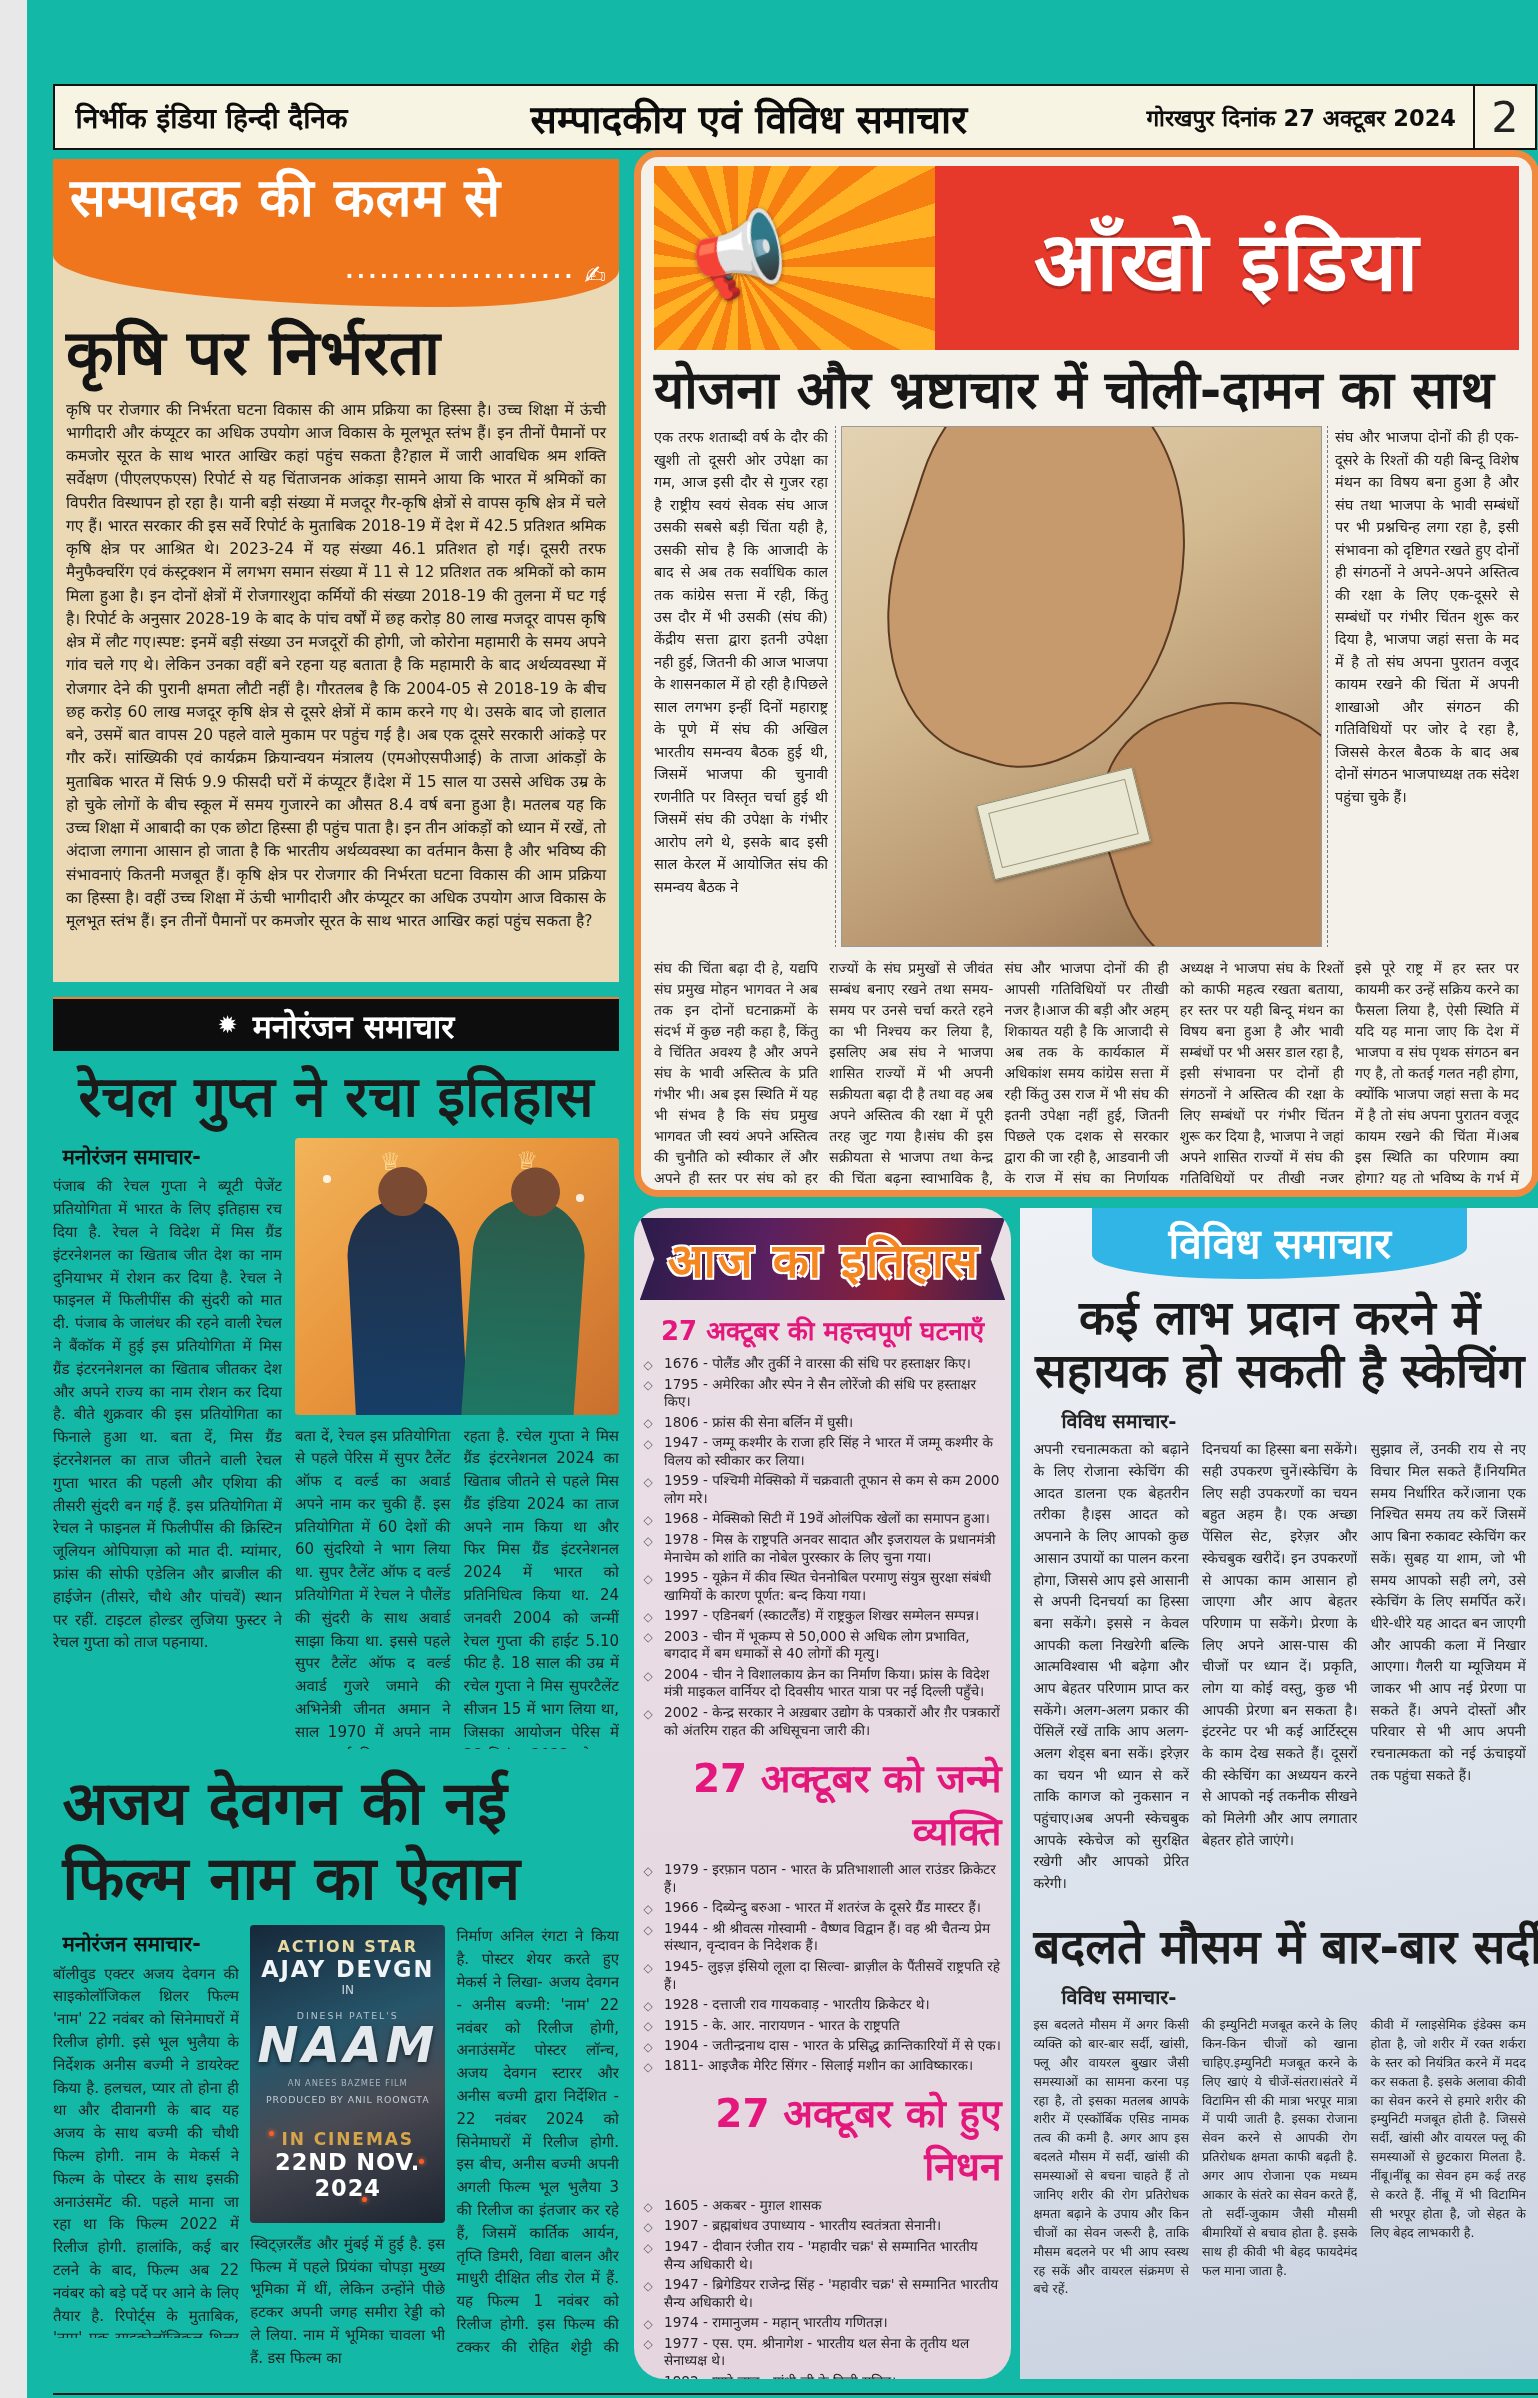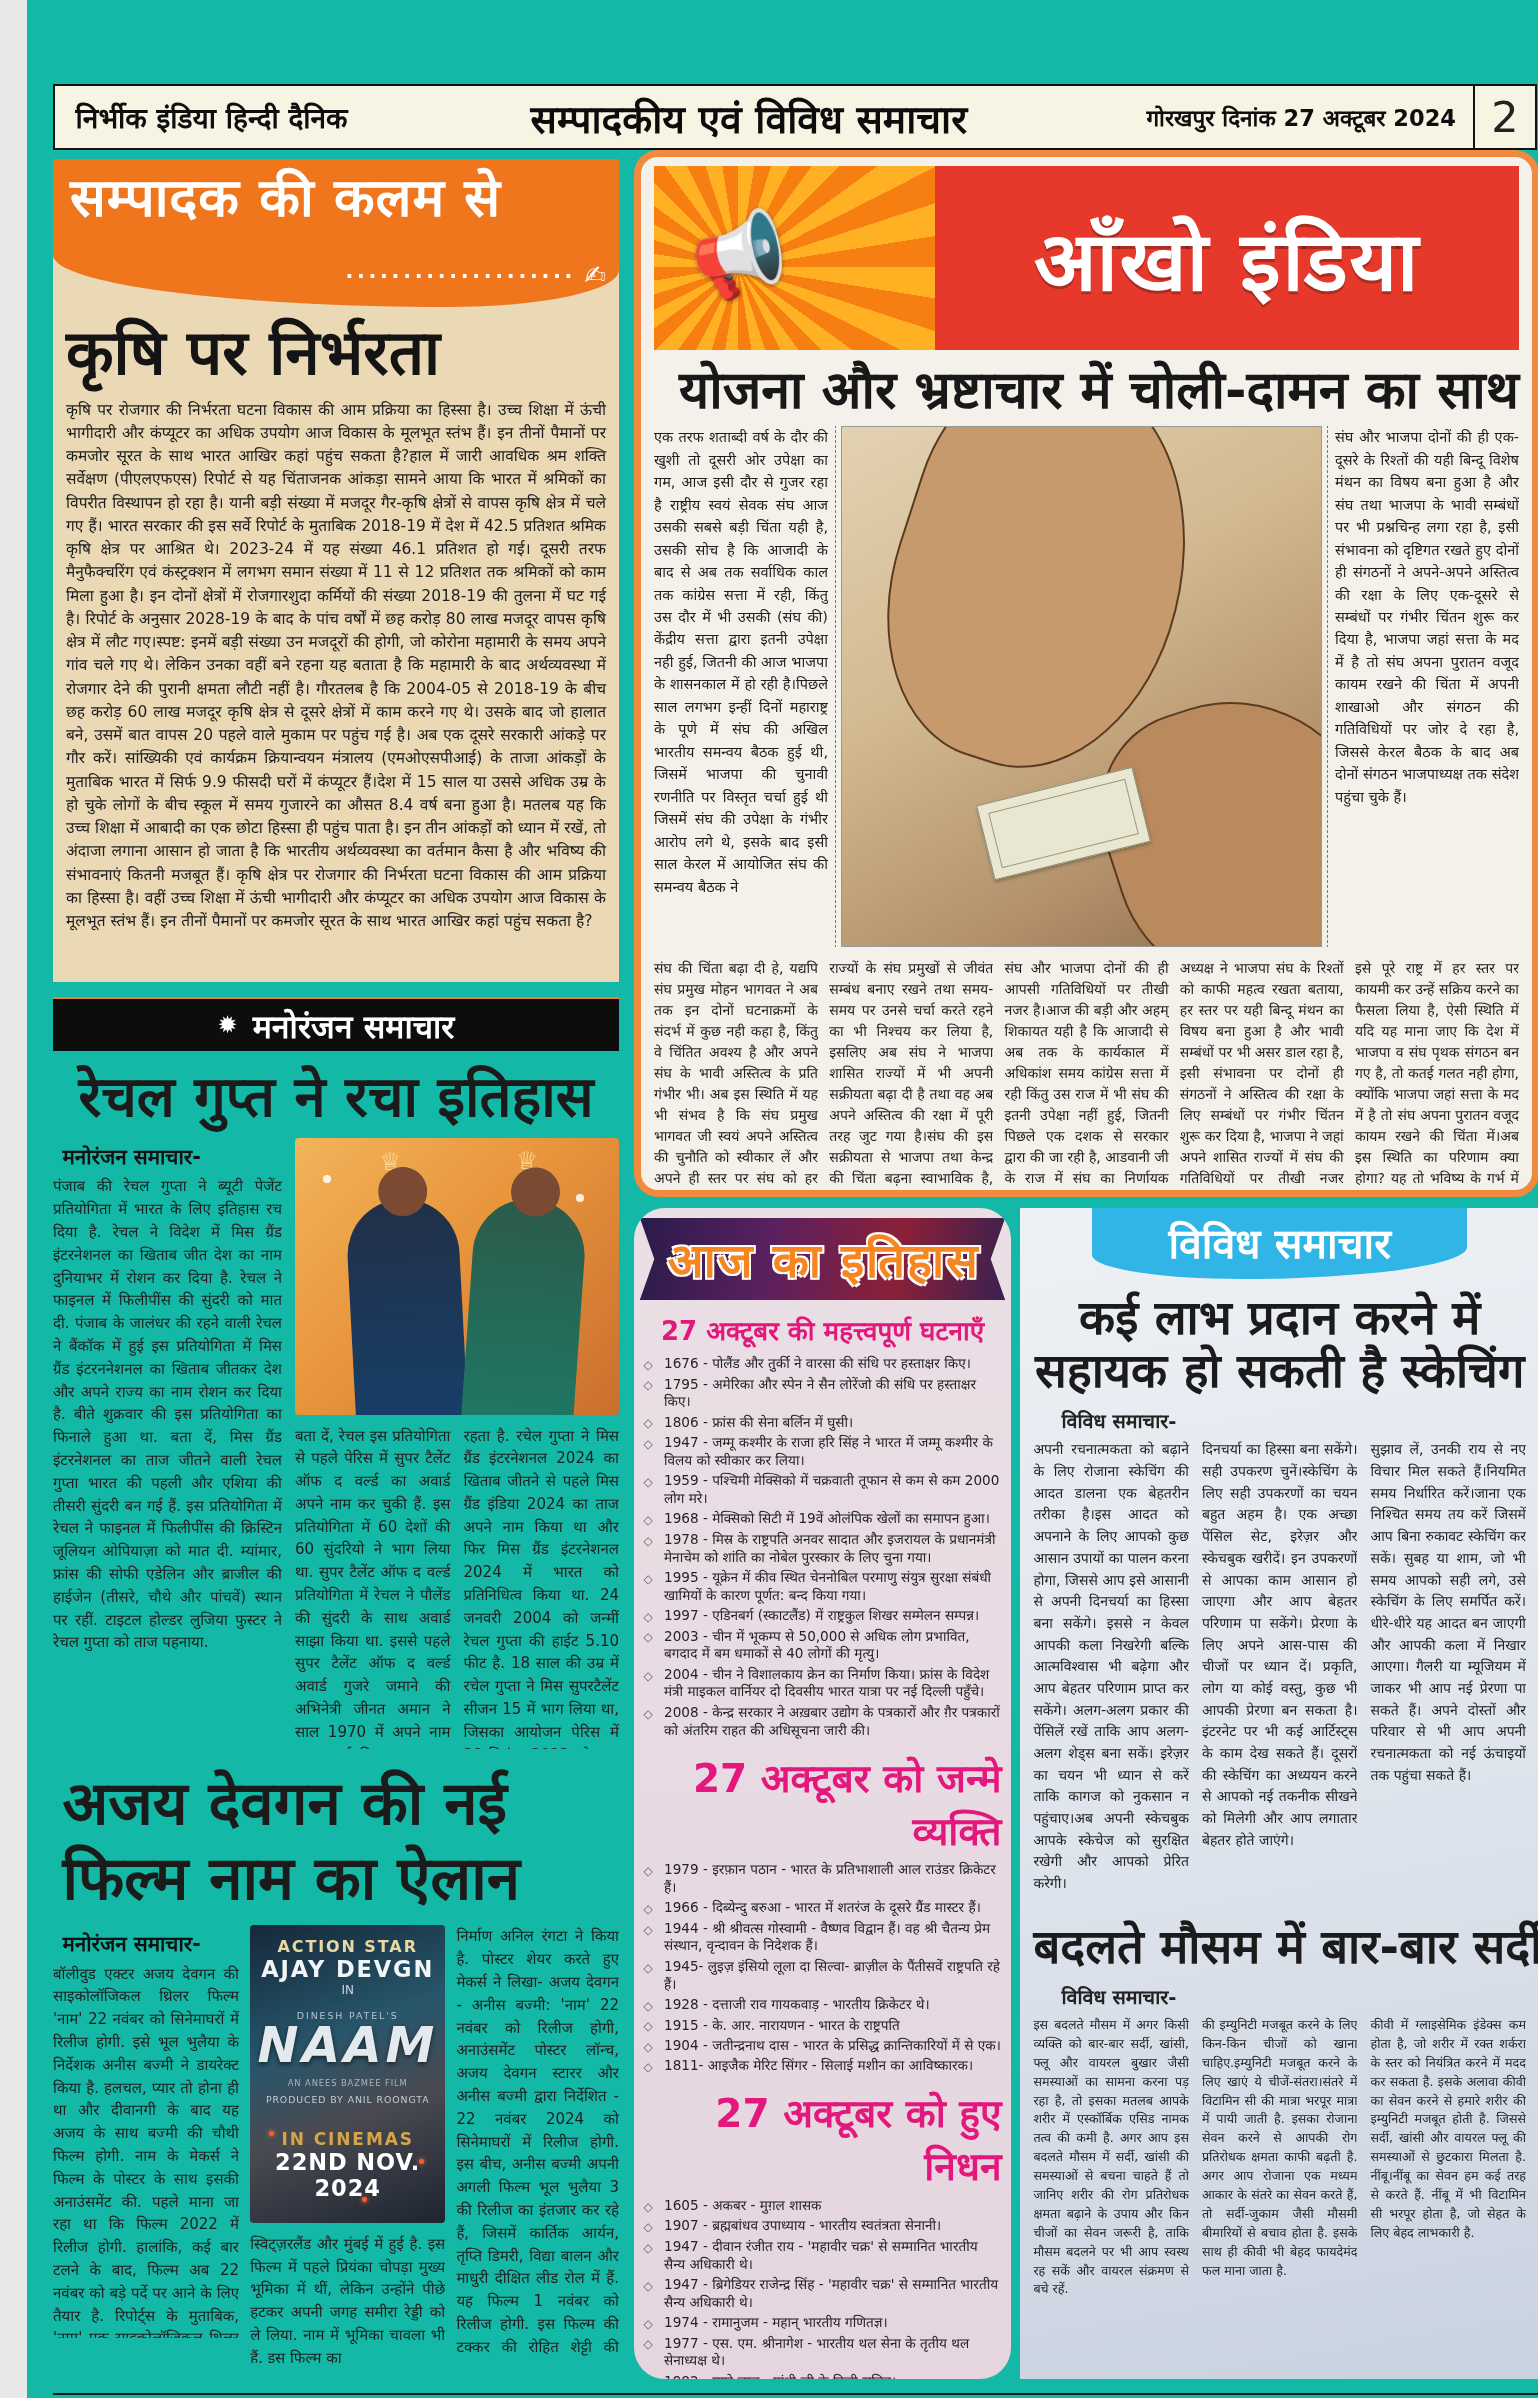--- a/index.html
+++ b/index.html
@@ -80,21 +80,21 @@
 
   .aankho-card{border:7.5px solid #ef8a3e;border-radius:24px;background:#f3f1ea;height:1047px;
                padding:9.4px 13px;box-sizing:border-box;overflow:hidden;position:relative;}
   .ak-banner{display:flex;height:184px;}
   .ak-burst{width:281px;flex:none;position:relative;overflow:hidden;
      background:repeating-conic-gradient(from 0deg at 30% 55%,#ffb123 0deg 9deg,#f77f12 9deg 18deg);}
   .ak-mega{position:absolute;left:37px;top:45px;font-size:77px;transform:rotate(-12deg);
            filter:drop-shadow(0 1.9px 1.9px rgba(0,0,0,.4));}
   .ak-redbox{flex:1;background:#e6382b;display:flex;align-items:center;justify-content:center;}
   .ak-title{color:#fff;font-weight:800;font-size:82px;letter-spacing:1.9px;text-shadow:0 2.8px 0 rgba(0,0,0,.25);}
-  .ak-headline{font-weight:800;font-size:52px;color:#181818;text-align:right;padding:11.2px 0 7.5px 0;line-height:1.1;}
+  .ak-headline{font-weight:800;font-size:52px;color:#181818;text-align:left;padding:11.2px 0 7.5px 0;line-height:1.1;}
   .ak-top{display:flex;gap:13px;height:521px;overflow:hidden;}
   .ak-top .coltext{font-size:14.5px;line-height:1.55;}
   .ak-tl{width:174px;flex:none;}
   .ak-tr{width:184px;flex:none;}
   .bribe-photo{flex:1;position:relative;border:1.9px solid #999;outline:1.9px dashed #777;outline-offset:5.6px;
      background:linear-gradient(150deg,#e3d2b2 0%,#d2b990 40%,#b3906a 75%,#8d6a4a 100%);overflow:hidden;}
   .bp-hand{position:absolute;background:#c79a6e;border:2.8px solid #5a3a22;border-radius:40% 60% 50% 50%;}
   .bp-h1{width:281px;height:394px;left:56px;top:-56px;transform:rotate(18deg);}
   .bp-h2{width:262px;height:281px;right:-56px;bottom:-37px;transform:rotate(-18deg);background:#b98a5e;}
   .bp-note{position:absolute;left:141px;bottom:84px;width:159px;height:75px;background:#e9e6d2;
@@ -301,21 +301,21 @@
           <li class="hli">
               <span class="hb">◇</span>
               <span class="ht">2003 - चीन में भूकम्प से 50,000 से अधिक लोग प्रभावित, बगदाद में बम धमाकों से 40 लोगों की मृत्यु।</span>
             </li>
           <li class="hli">
               <span class="hb">◇</span>
               <span class="ht">2004 - चीन ने विशालकाय क्रेन का निर्माण किया। फ्रांस के विदेश मंत्री माइकल वार्नियर दो दिवसीय भारत यात्रा पर नई दिल्ली पहुँचे।</span>
             </li>
           <li class="hli">
               <span class="hb">◇</span>
-              <span class="ht">2008 - केन्द्र सरकार ने अख़बार उद्योग के पत्रकारों और ग़ैर पत्रकारों को अंतरिम राहत की अधिसूचना जारी की।</span>
+              <span class="ht">2002 - केन्द्र सरकार ने अख़बार उद्योग के पत्रकारों और ग़ैर पत्रकारों को अंतरिम राहत की अधिसूचना जारी की।</span>
             </li>
         </ul>
         <div class="hist-h2">27 अक्टूबर को जन्मे व्यक्ति</div>
         <ul class="hlist">
           <li class="hli">
               <span class="hb">◇</span>
               <span class="ht">1979 - इरफ़ान पठान - भारत के प्रतिभाशाली आल राउंडर क्रिकेटर हैं।</span>
             </li>
           <li class="hli">
               <span class="hb">◇</span>

